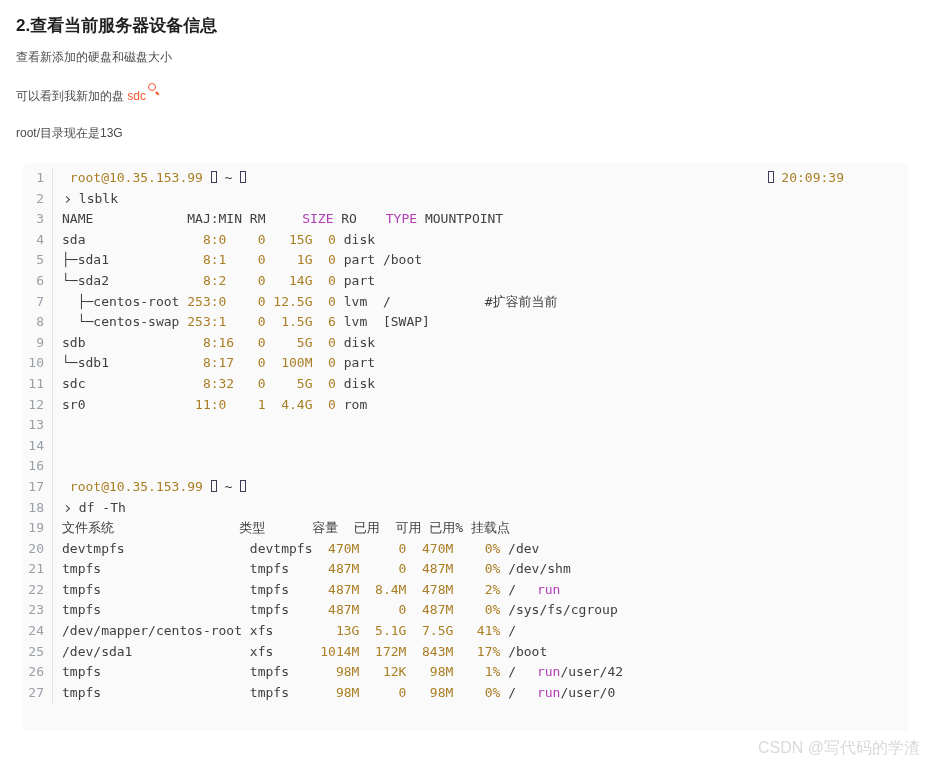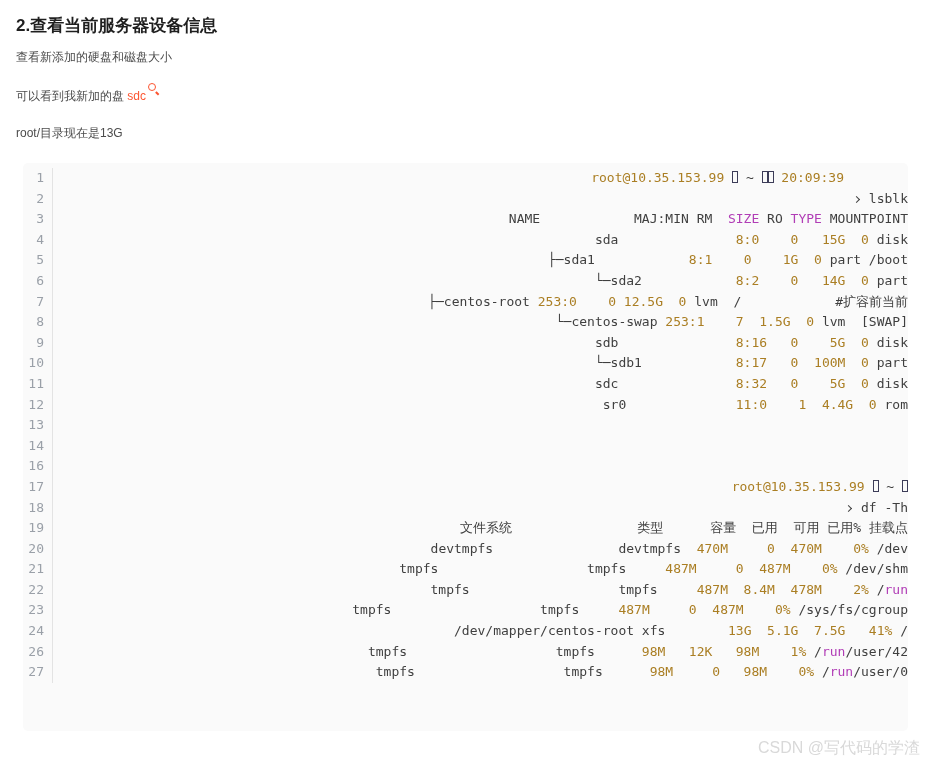--- a/index.html
+++ b/index.html
@@ -36,25 +36,25 @@
     position:absolute; left:23px; top:163px; width:885px; height:568px;
     background:var(--codebg); border-radius:5px; padding-top:5px;
     font-family:"DejaVu Sans Mono", monospace; font-size:13px; color:var(--word);
     overflow:hidden;
   }
   .code-line{ display:flex; line-height:20.6px; height:20.6px; }
   .ln{
     flex:0 0 30px; width:30px; text-align:right; padding-right:8px;
     color:var(--ln); border-right:1px solid var(--sep); user-select:none;
   }
-  .line-main{ white-space:pre; flex:1; margin-left:9px;text-align:right; }
+  .line-main{ white-space:pre; flex:1; margin-left:9px; }
   .line-right{ white-space:pre; padding-right:64px; }
   .w{ color:var(--word); }
   .g{ color:var(--gold); }
-  .m{ color:var(--magenta); }
+  .m{ color:var(--magenta);margin-left:21px; }
   .tofu{
     display:inline-block; width:6px; height:12px;
     border:1px solid var(--tofu); vertical-align:-1px;
   }
   .chev{
     display:inline-block; width:5px; height:5px;
     border-right:1.7px solid var(--word); border-bottom:1.7px solid var(--word);
     transform:rotate(-45deg); margin:0 2px 1px 2px;
   }
   .watermark{
@@ -99,21 +99,21 @@
       <div class="code-line">
         <span class="ln">6</span>
         <span class="line-main"><span class="w">└─sda2            </span><span class="g">8:2    0   14G  0</span><span class="w"> part</span></span>
       </div>
       <div class="code-line">
         <span class="ln">7</span>
         <span class="line-main"><span class="w">  ├─centos-root </span><span class="g">253:0    0 12.5G  0</span><span class="w"> lvm  /            #扩容前当前</span></span>
       </div>
       <div class="code-line">
         <span class="ln">8</span>
-        <span class="line-main"><span class="w">  └─centos-swap </span><span class="g">253:1    7  1.5G  0</span><span class="w"> lvm  [SWAP]</span></span>
+        <span class="line-main"><span class="w">  └─centos-swap </span><span class="g">253:1    0  1.5G  6</span><span class="w"> lvm  [SWAP]</span></span>
       </div>
       <div class="code-line">
         <span class="ln">9</span>
         <span class="line-main"><span class="w">sdb               </span><span class="g">8:16   0    5G  0</span><span class="w"> disk</span></span>
       </div>
       <div class="code-line">
         <span class="ln">10</span>
         <span class="line-main"><span class="w">└─sdb1            </span><span class="g">8:17   0  100M  0</span><span class="w"> part</span></span>
       </div>
       <div class="code-line">
@@ -162,20 +162,24 @@
       </div>
       <div class="code-line">
         <span class="ln">23</span>
         <span class="line-main"><span class="w">tmpfs                   tmpfs</span><span class="g">     487M     0  487M    0%</span><span class="w"> /sys/fs/cgroup</span></span>
       </div>
       <div class="code-line">
         <span class="ln">24</span>
         <span class="line-main"><span class="w">/dev/mapper/centos-root xfs</span><span class="g">        13G  5.1G  7.5G   41%</span><span class="w"> /</span></span>
       </div>
       <div class="code-line">
+        <span class="ln">25</span>
+        <span class="line-main"><span class="w">/dev/sda1               xfs</span><span class="g">      1014M  172M  843M   17%</span><span class="w"> /boot</span></span>
+      </div>
+      <div class="code-line">
         <span class="ln">26</span>
         <span class="line-main"><span class="w">tmpfs                   tmpfs</span><span class="g">      98M   12K   98M    1%</span><span class="w"> /</span><span class="m">run</span><span class="w">/user/42</span></span>
       </div>
       <div class="code-line">
         <span class="ln">27</span>
         <span class="line-main"><span class="w">tmpfs                   tmpfs</span><span class="g">      98M     0   98M    0%</span><span class="w"> /</span><span class="m">run</span><span class="w">/user/0</span></span>
       </div>
     </div>
 
   <div class="watermark">CSDN @写代码的学渣</div>

